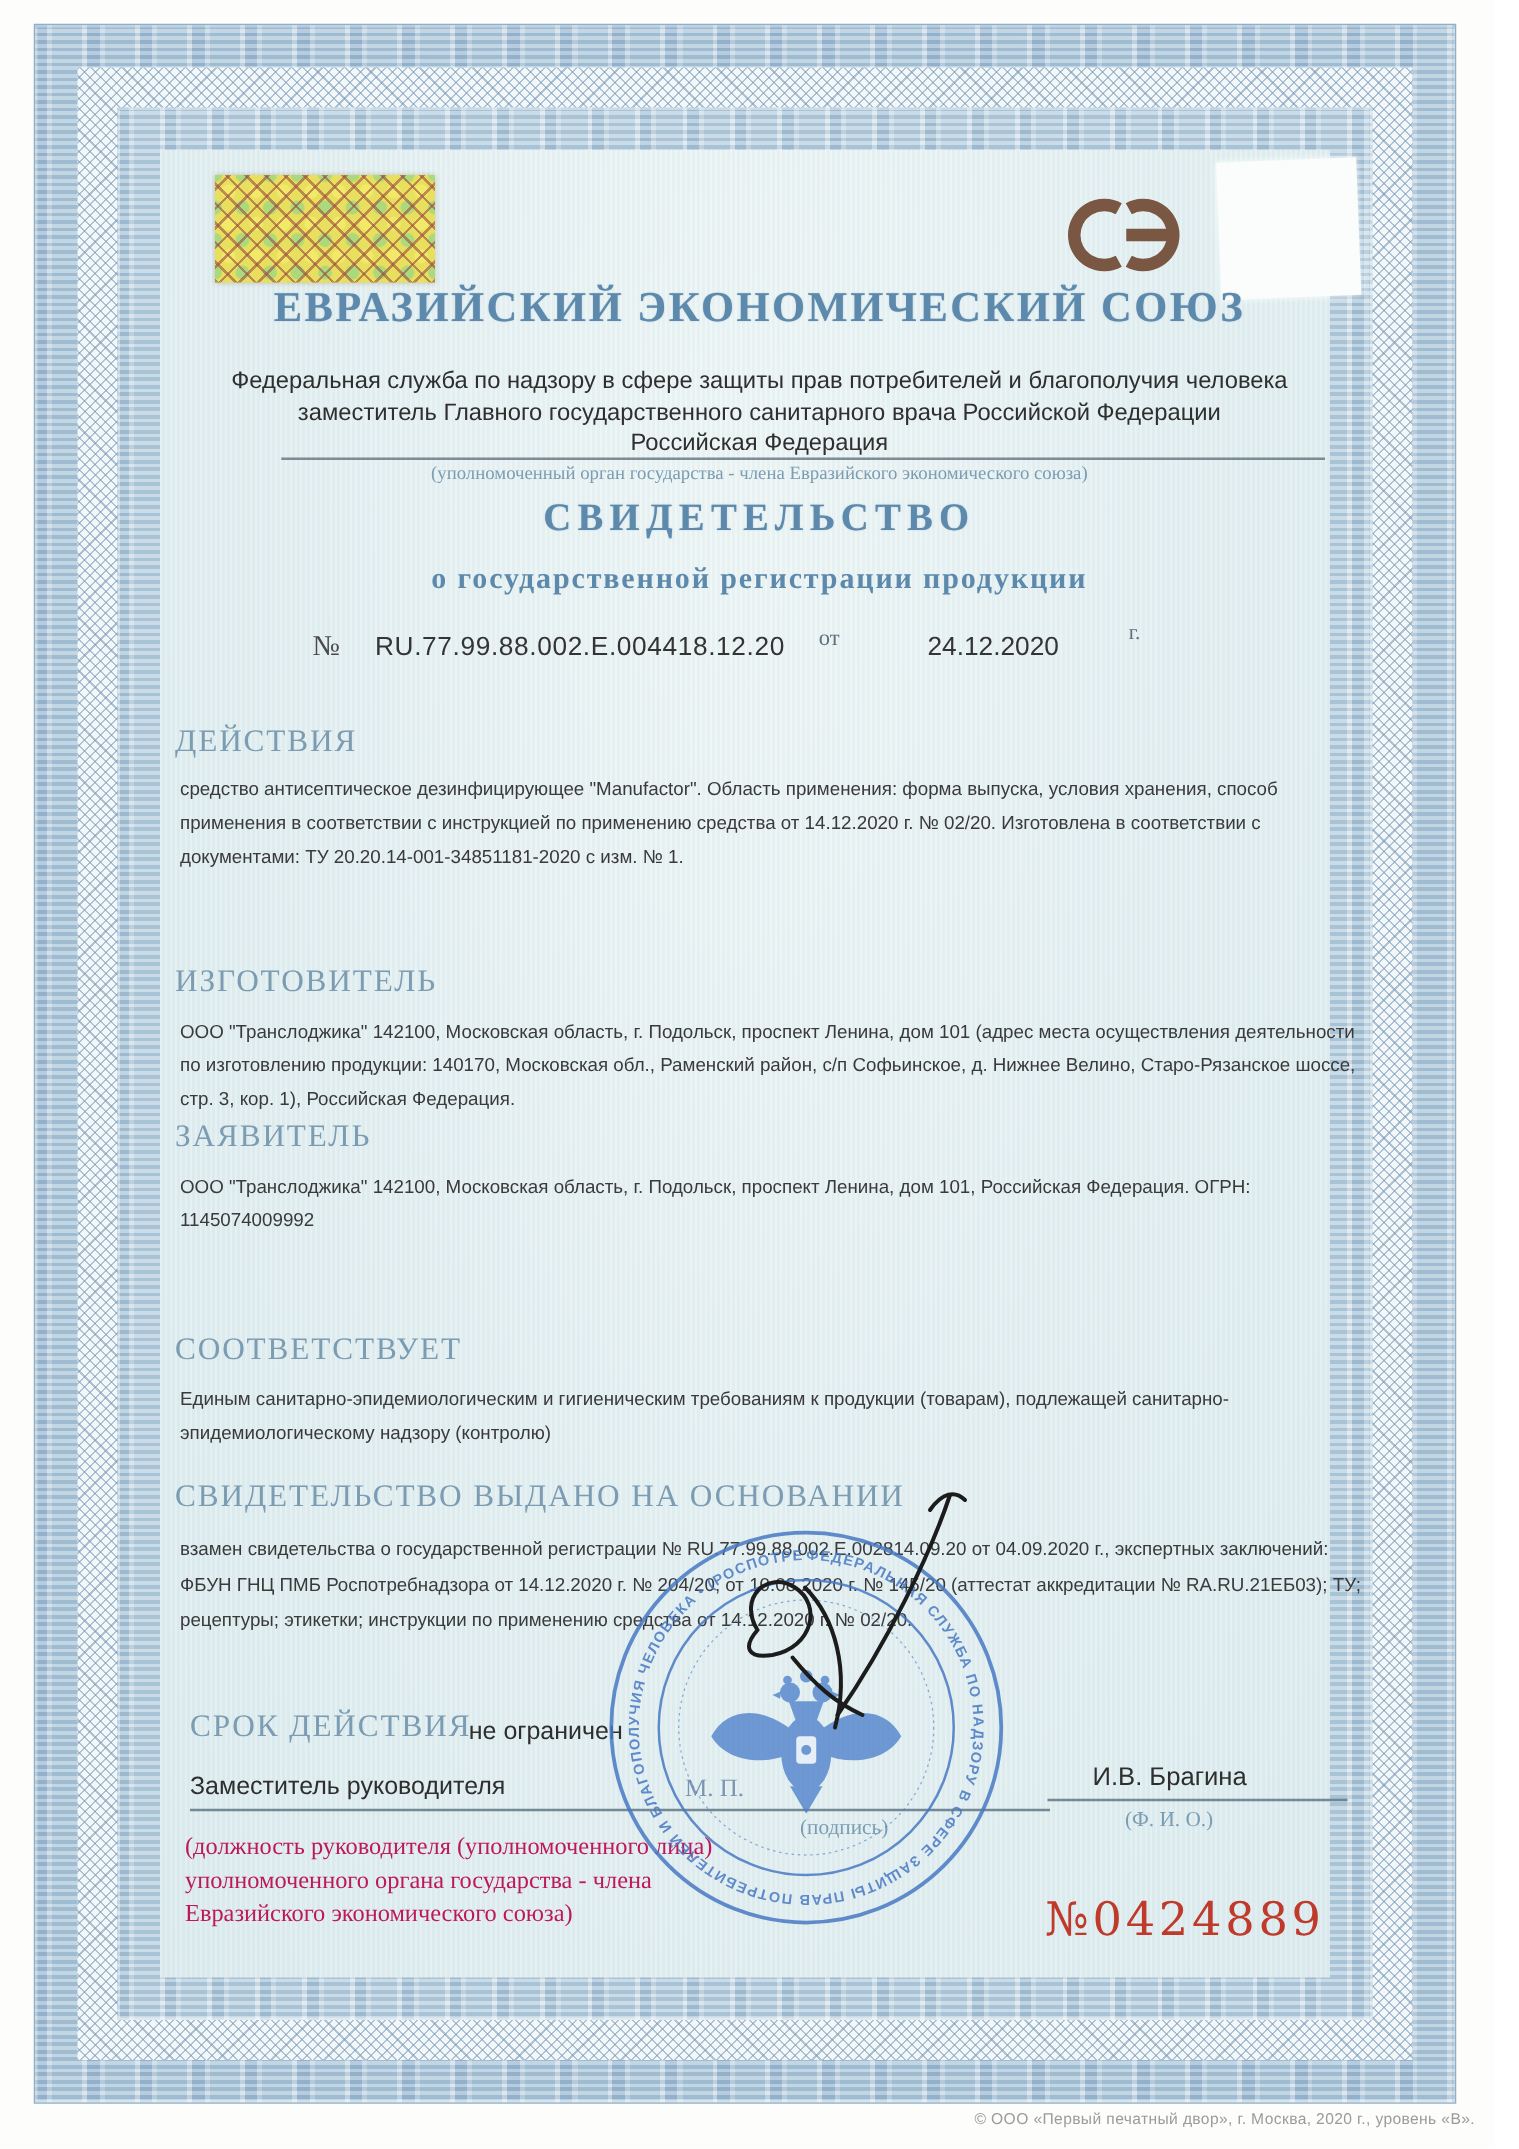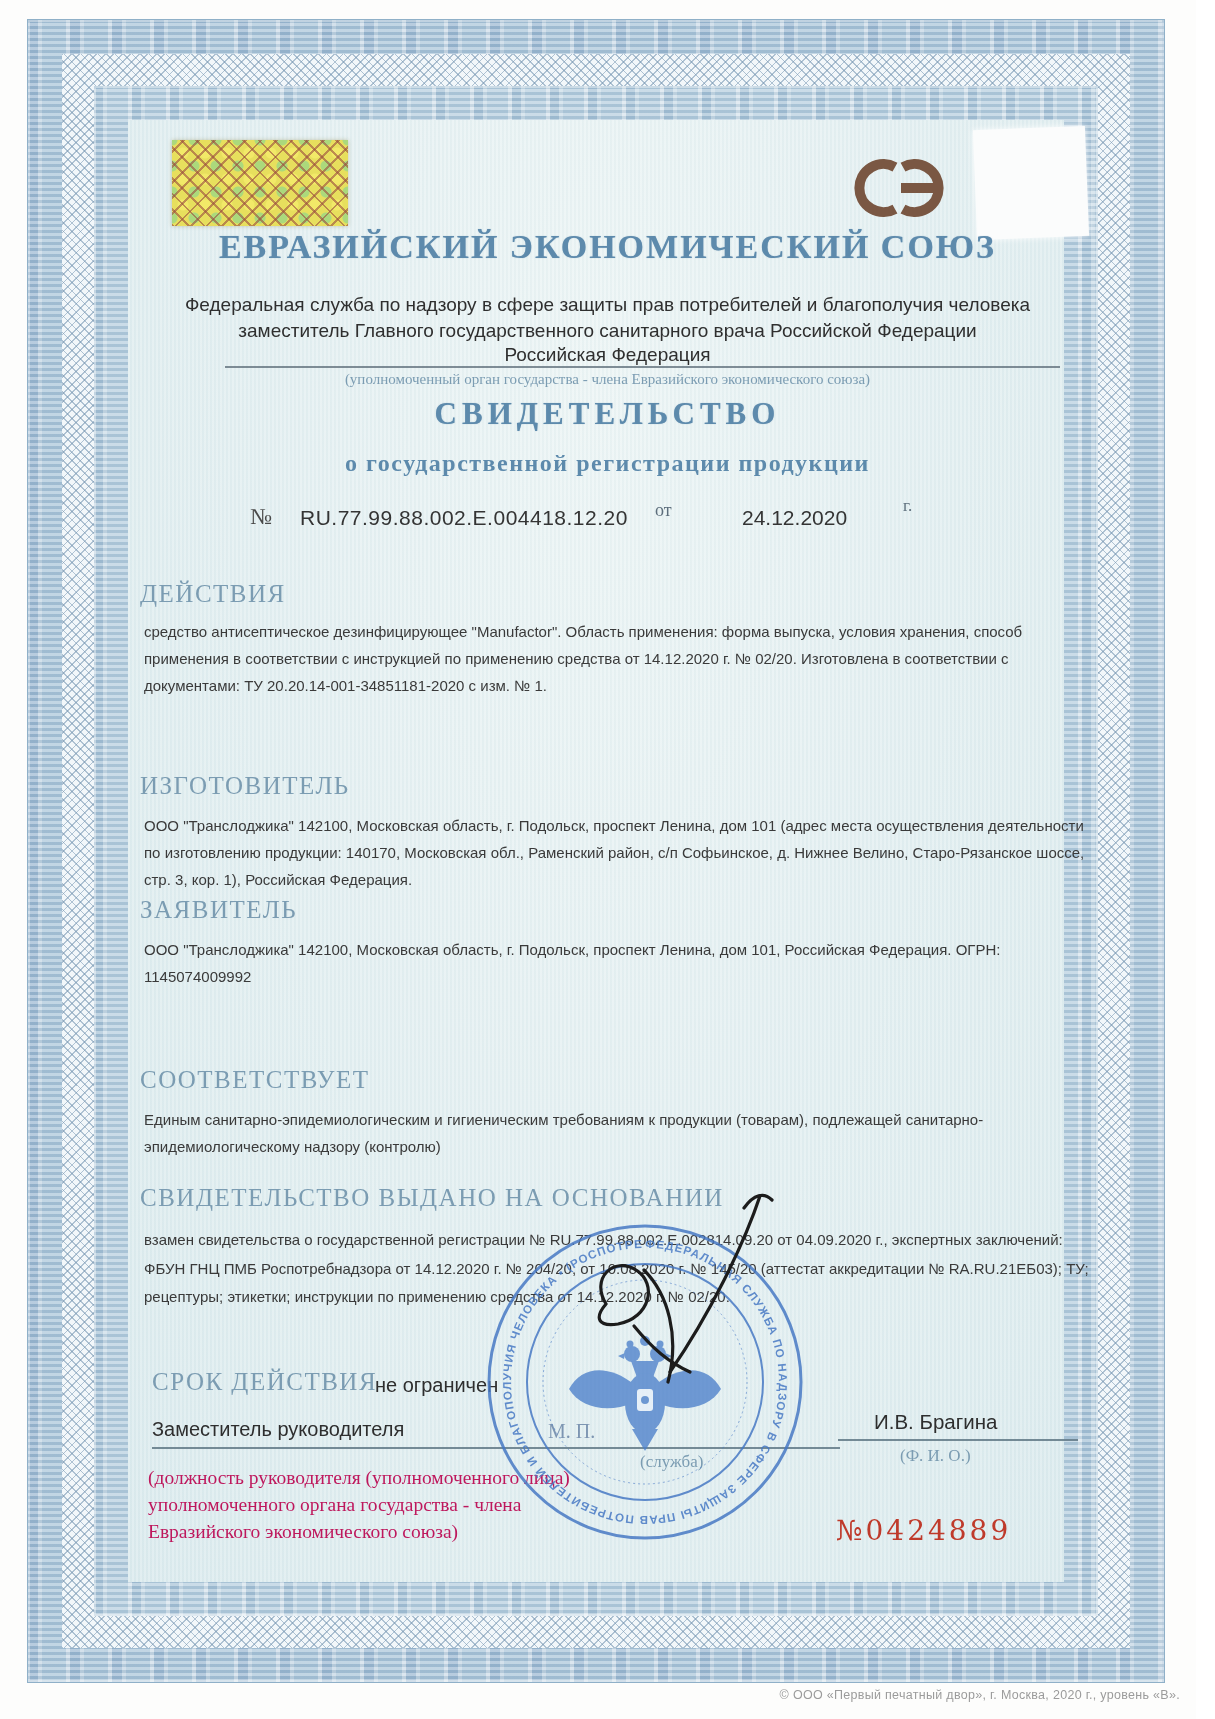--- a/index.html
+++ b/index.html
@@ -68,21 +68,21 @@
   .sig-caption{position:absolute;left:640px;top:1452px;font-family:"Liberation Serif", serif;font-size:17px;color:#7b9cb2;}
   .mp-label{position:absolute;left:548px;top:1420px;font-family:"Liberation Serif", serif;font-size:20px;color:#6d87a8;opacity:.85;}
   .name-line{position:absolute;left:838px;top:1439px;width:240px;height:1.6px;background:#57707e;opacity:.8;}
   .signer-name{position:absolute;left:874px;top:1410px;font-size:20.5px;color:#2e2e2e;}
   .name-caption{position:absolute;left:900px;top:1446px;font-family:"Liberation Serif", serif;font-size:17px;color:#7b9cb2;}
   .position-note{position:absolute;left:148px;top:1464px;width:440px;margin:0;
     font-family:"Liberation Serif", serif;font-size:19.5px;line-height:27px;color:#be185d;}
   .stamp{position:absolute;left:480px;top:1217px;width:330px;height:330px;opacity:.84;}
   .signature{position:absolute;left:548px;top:1186px;width:240px;height:240px;}
   .serial{position:absolute;left:836px;top:1514px;font-family:"DejaVu Serif", serif;
-    font-size:28px;letter-spacing:3px;color:var(--c-serial-red,#bf3a2b);}
+    font-size:37px;letter-spacing:3px;color:var(--c-serial-red,#bf3a2b);}
   .imprint{position:absolute;right:16px;top:1688px;font-size:12.5px;color:#9b9b9b;letter-spacing:.3px;}
 </style>
 </head>
 <body>
 
 <div class="page">
 
   <div class="band band1">
     <div class="band band2">
       <div class="band band3">
@@ -131,21 +131,21 @@
 
   <h4 class="sec-h" style="top:1184px;">СВИДЕТЕЛЬСТВО ВЫДАНО НА ОСНОВАНИИ</h4>
   <p class="sec-p" style="top:1222px;line-height:28.5px;">взамен свидетельства о государственной регистрации № RU.77.99.88.002.Е.002814.09.20 от 04.09.2020 г., экспертных заключений: ФБУН ГНЦ ПМБ Роспотребнадзора от 14.12.2020 г. № 204/20, от 10.08.2020 г. № 145/20 (аттестат аккредитации № RA.RU.21ЕБ03); ТУ; рецептуры; этикетки; инструкции по применению средства от 14.12.2020 г. № 02/20.</p>
 
   <h4 class="sec-h" style="top:1368px;left:152px;">СРОК ДЕЙСТВИЯ</h4>
   <span class="validity-value">не ограничен</span>
 
   <span class="signer-position">Заместитель руководителя</span>
   <span class="mp-label">М. П.</span>
   <div class="sig-line"></div>
-  <span class="sig-caption">(служба)</span>
+  <span class="sig-caption">(подпись)</span>
   <div class="name-line"></div>
   <span class="signer-name">И.В. Брагина</span>
   <span class="name-caption">(Ф. И. О.)</span>
   <p class="position-note">(должность руководителя (уполномоченного лица) уполномоченного органа государства - члена Евразийского экономического союза)</p>
 
   <svg class="stamp" viewBox="0 0 330 330">
     <g stroke="#4678c4" fill="none">
       <circle cx="165" cy="165" r="156" stroke-width="3"></circle>
       <circle cx="165" cy="165" r="118" stroke-width="2"></circle>
       <circle cx="165" cy="165" r="102" stroke-width="1" stroke-dasharray="2 3" opacity=".7"></circle>

